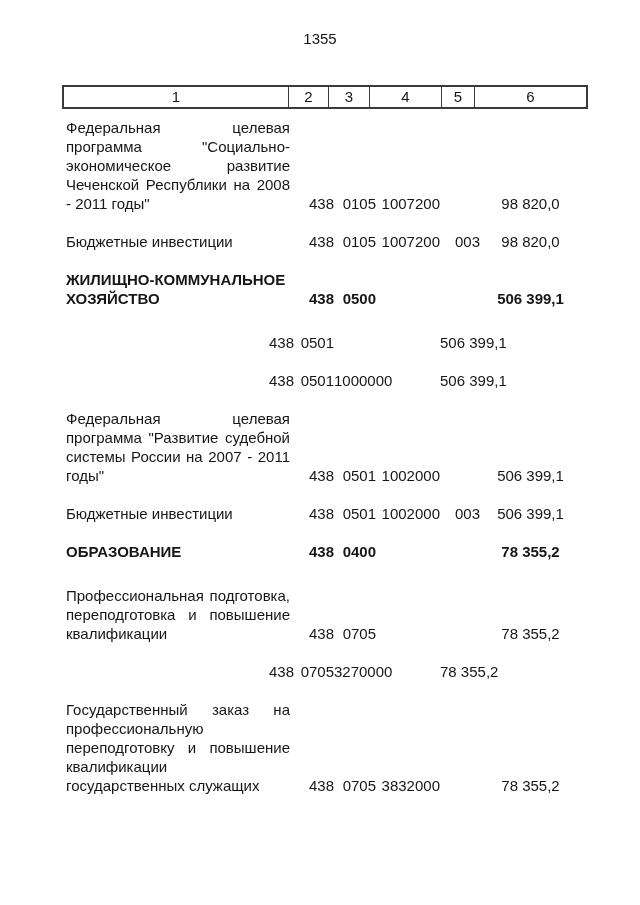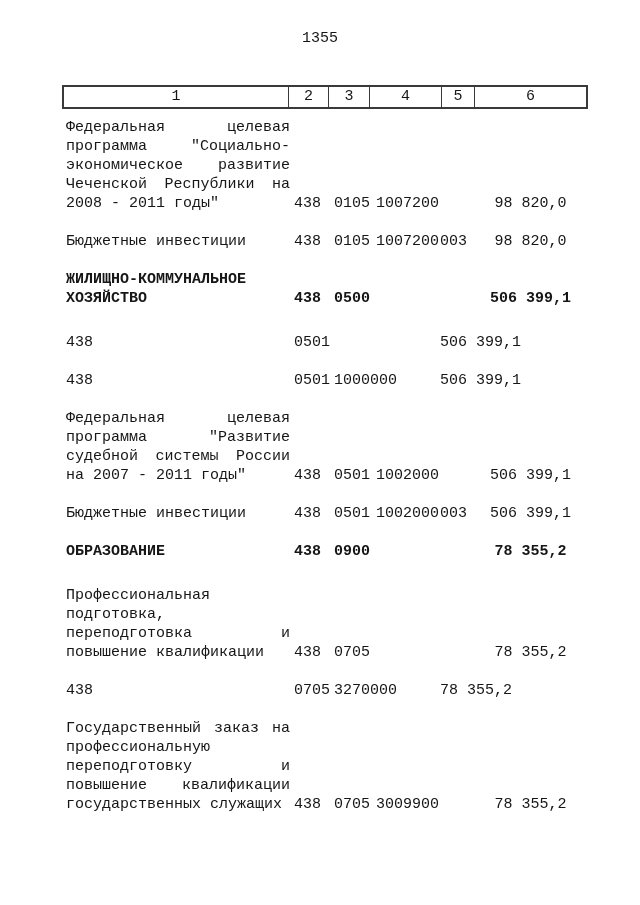--- a/index.html
+++ b/index.html
@@ -5,21 +5,21 @@
   html, body {
     margin: 0;
     padding: 0;
     background: #ffffff;
   }
   .page {
     position: relative;
     width: 640px;
     height: 905px;
     background: #ffffff;
-    font-family: Liberation Mono, monospace;
+    font-family: Liberation Sans, sans-serif;
     color: #161616;
     overflow: hidden;
     box-sizing: border-box;
   }
   .page-number {
     padding-top: 29px;
     text-align: center;
     font-size: 15px;
     line-height: 19px;
   }
@@ -54,21 +54,21 @@
     display: grid;
     grid-template-columns: 228px 40px 42px 64px 40px 1fr;
     align-items: end;
     margin-bottom: 19px;
   }
   .trow .name {
     text-align: justify;
     padding-right: 4px;
   }
   .cell-num {
-    text-align: left;
+    text-align: right;
     white-space: nowrap;
   }
   .cell-amount {
     text-align: center;
     white-space: nowrap;
   }
   .section-row {
     font-weight: bold;
     margin-bottom: 25px;
   }
@@ -148,21 +148,21 @@
       <div class="cell-num">438</div>
       <div class="cell-num">0501</div>
       <div class="cell-num">1002000</div>
       <div class="cell-num">003</div>
       <div class="cell-amount">506 399,1</div>
     </div>
 
     <div class="trow section-row">
       <div class="name">ОБРАЗОВАНИЕ</div>
       <div class="cell-num">438</div>
-      <div class="cell-num">0900</div>
+      <div class="cell-num">0400</div>
       <div class="cell-num"></div>
       <div class="cell-num"></div>
       <div class="cell-amount">78 355,2</div>
     </div>
 
     <div class="trow">
       <div class="name">Профессиональная подготовка, переподготовка и повышение квалификации</div>
       <div class="cell-num">438</div>
       <div class="cell-num">0705</div>
       <div class="cell-num"></div>
@@ -175,19 +175,19 @@
       <div class="cell-num">0705</div>
       <div class="cell-num">3270000</div>
       <div class="cell-num"></div>
       <div class="cell-amount">78 355,2</div>
     </div>
 
     <div class="trow">
       <div class="name">Государственный заказ на профессиональную переподготовку и повышение квалификации государственных служащих</div>
       <div class="cell-num">438</div>
       <div class="cell-num">0705</div>
-      <div class="cell-num">3009900</div>
+      <div class="cell-num">3832000</div>
       <div class="cell-num"></div>
       <div class="cell-amount">78 355,2</div>
     </div>
 
   </div>
 </div>
 
 </body></html>

